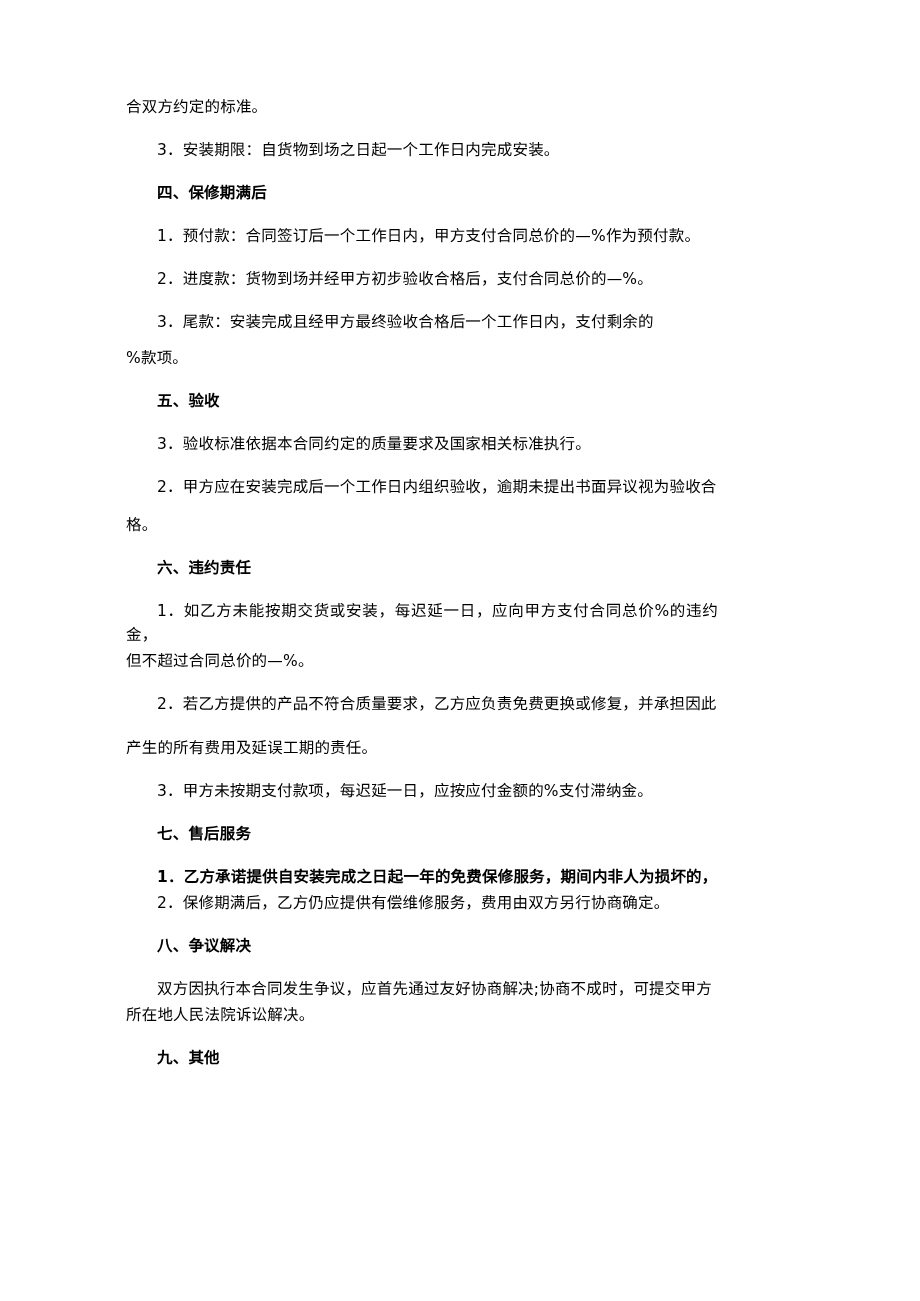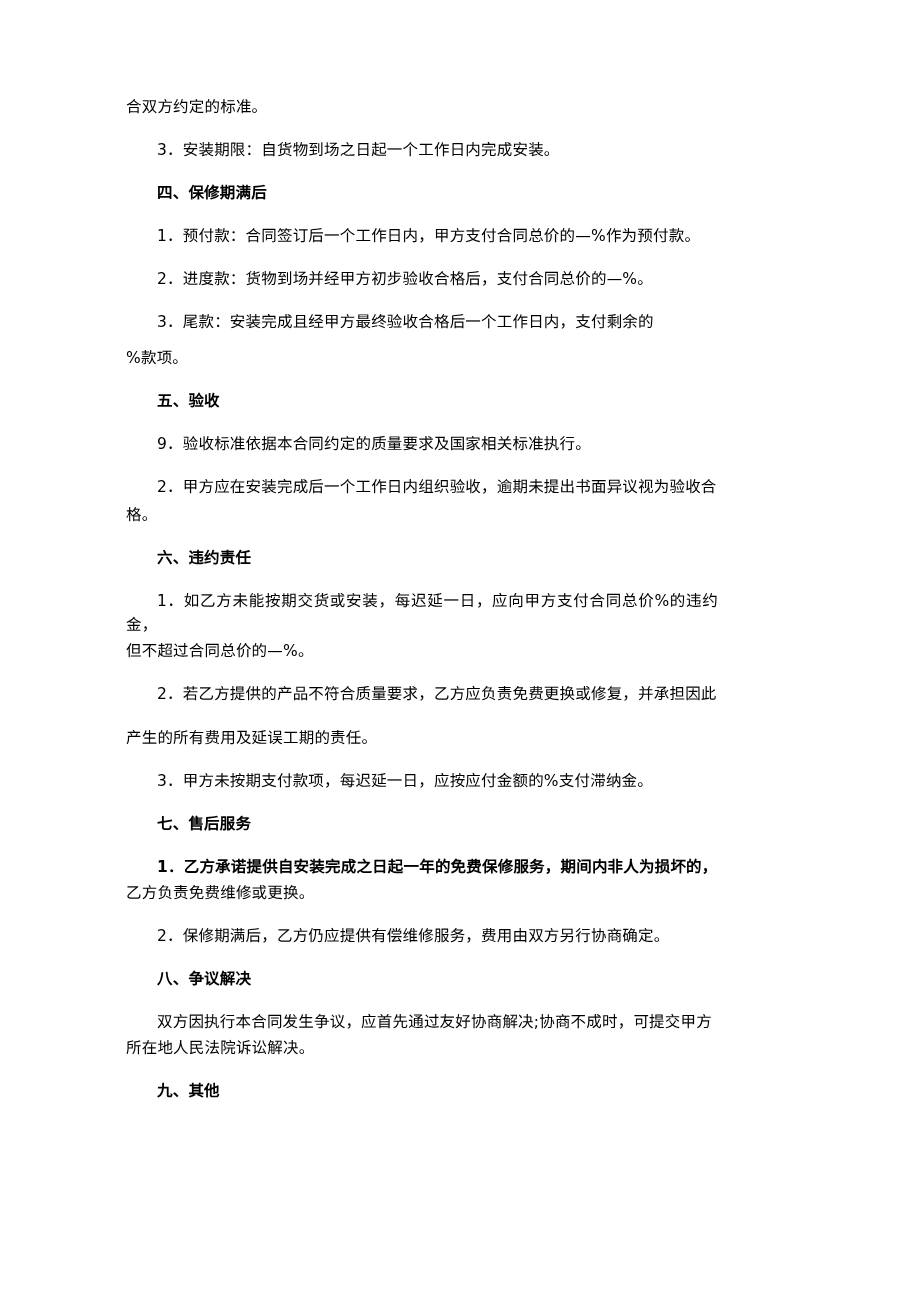--- a/index.html
+++ b/index.html
@@ -57,39 +57,38 @@
 
     <p class="indent">1．预付款：合同签订后一个工作日内，甲方支付合同总价的—%作为预付款。</p>
 
     <p class="indent">2．进度款：货物到场并经甲方初步验收合格后，支付合同总价的—%。</p>
 
     <p class="indent" style="margin-bottom:12px;">3．尾款：安装完成且经甲方最终验收合格后一个工作日内，支付剩余的</p>
     <p class="noindent">%款项。</p>
 
     <p class="heading">五、验收</p>
 
-    <p class="indent">9．验收标准依据本合同约定的质量要求及国家相关标准执行。</p>
+    <p class="indent">3．验收标准依据本合同约定的质量要求及国家相关标准执行。</p>
 
-    <p class="indent" style="margin-bottom:4px;">2．甲方应在安装完成后一个工作日内组织验收，逾期未提出书面异议视为验收合</p>
+    <p class="indent" style="margin-bottom:14px;">2．甲方应在安装完成后一个工作日内组织验收，逾期未提出书面异议视为验收合</p>
     <p class="noindent">格。</p>
 
     <p class="heading">六、违约责任</p>
 
     <p class="indent" style="margin-bottom:2px;">1．如乙方未能按期交货或安装，每迟延一日，应向甲方支付合同总价%的违约金，</p>
     <p class="noindent">但不超过合同总价的—%。</p>
 
     <p class="indent" style="margin-bottom:20px;">2．若乙方提供的产品不符合质量要求，乙方应负责免费更换或修复，并承担因此</p>
     <p class="noindent">产生的所有费用及延误工期的责任。</p>
 
     <p class="indent">3．甲方未按期支付款项，每迟延一日，应按应付金额的%支付滞纳金。</p>
 
     <p class="heading">七、售后服务</p>
 
     <p class="indent" style="margin-bottom:2px;font-weight:bold;">1．乙方承诺提供自安装完成之日起一年的免费保修服务，期间内非人为损坏的，</p>
-    <p class="noindent">乙方负责免费维修或更换。</p>
 
     <p class="indent">2．保修期满后，乙方仍应提供有偿维修服务，费用由双方另行协商确定。</p>
 
     <p class="heading">八、争议解决</p>
 
     <p class="indent" style="margin-bottom:2px;">双方因执行本合同发生争议，应首先通过友好协商解决;协商不成时，可提交甲方</p>
     <p class="noindent">所在地人民法院诉讼解决。</p>
 
     <p class="heading">九、其他</p>
 

